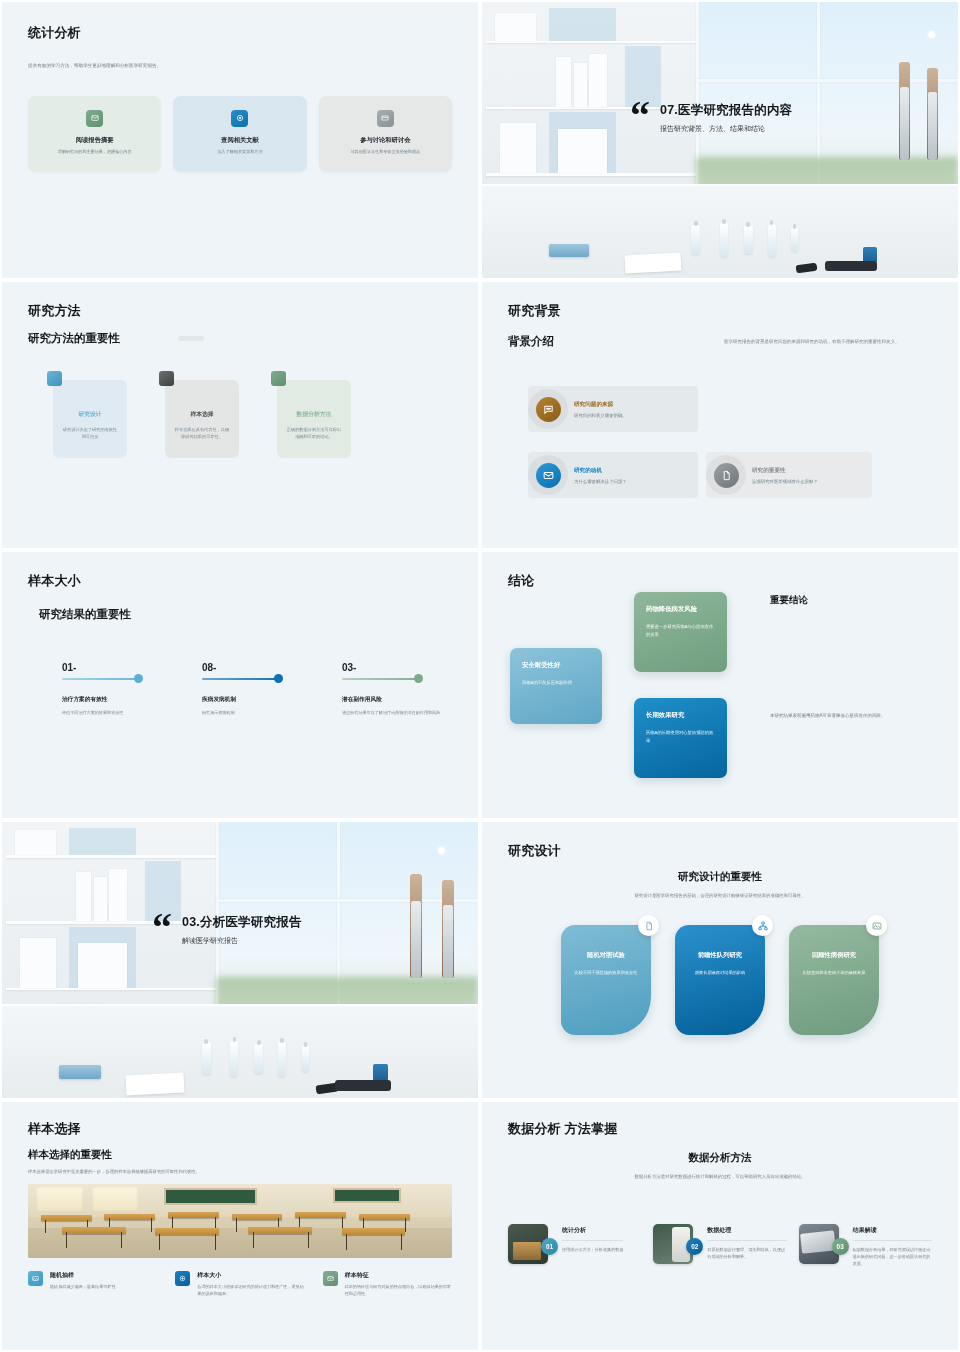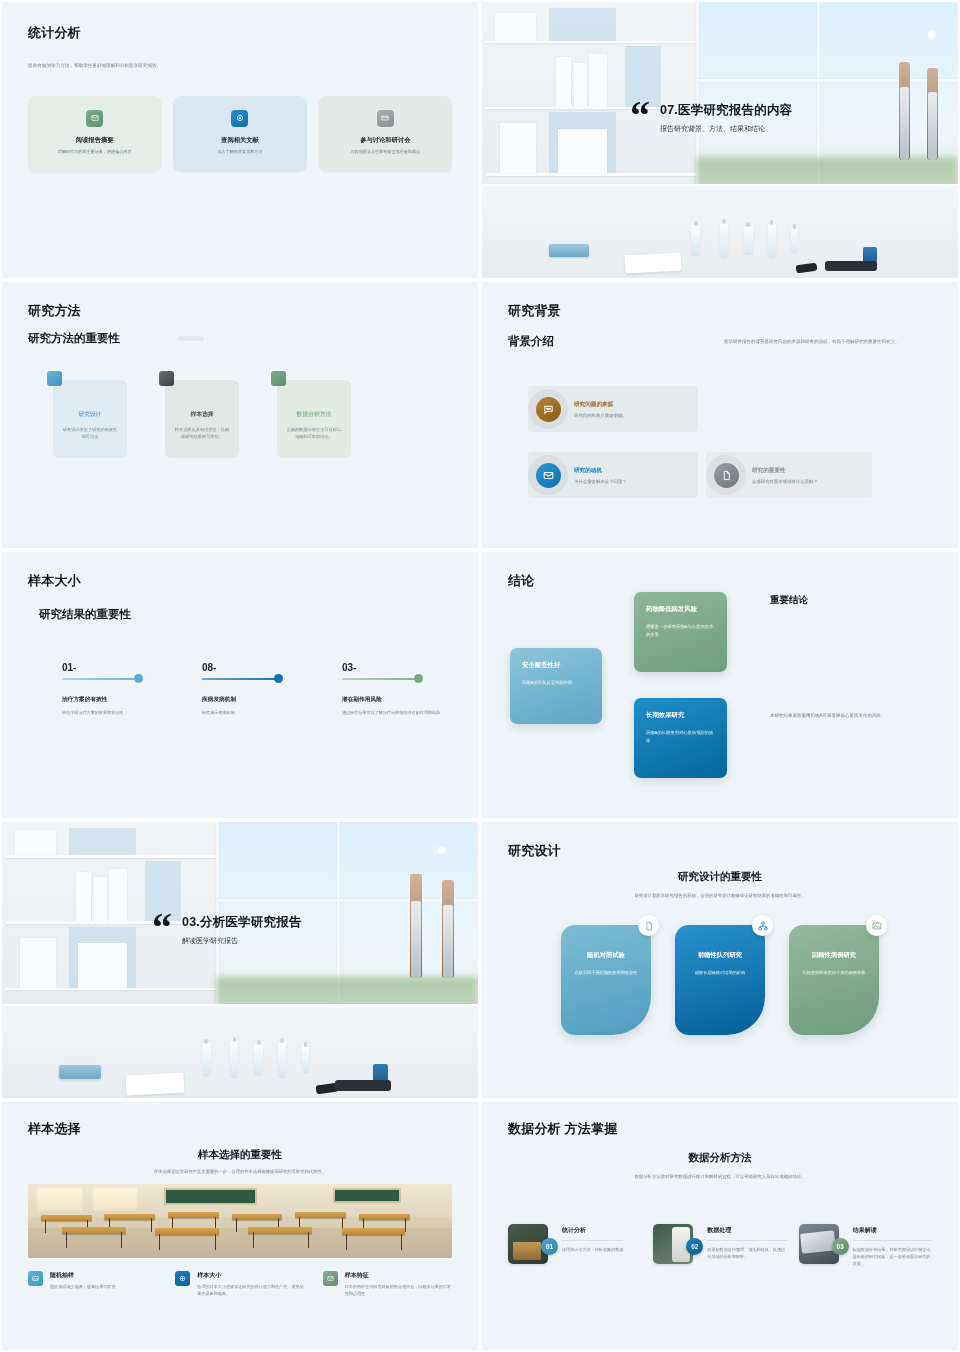--- a/index.html
+++ b/index.html
@@ -176,21 +176,21 @@
   .d-badge { position:absolute; top:-10px; right:-8px; width:21px; height:21px; border-radius:50%;
              background:#fff; display:flex; align-items:center; justify-content:center;
              box-shadow:0 2px 5px rgba(0,0,0,.12); }
   .d-badge svg { width:10px; height:10px; }
   .d-card .t { font-size:6.3px; font-weight:700; margin-bottom:9px; }
   .d-card .d { font-size:4.2px; line-height:1.7; opacity:.93; }
 
   
   .s9 { padding:18px 26px; }
   .s9 .kicker { margin-bottom:10px; }
-  .s9 .ctr { text-align:center; }
+  .s9 .ctr { text-align:left; }
   .s9 .h2c { font-size:10.5px; font-weight:700; color:#15181b; margin-bottom:7px;}
   .s9 .lead { font-size:4.3px; color:#73818a; }
   .classroom { position:relative; height:74px; margin-top:10px; border-radius:2px; overflow:hidden;
                background: linear-gradient(180deg,#e7dfc9 0%,#ddd2b6 40%,#cfc3a5 100%); }
   .cls-wall { position:absolute; left:0; top:0; width:100%; height:44%; background:linear-gradient(180deg,#efe7d3,#e0d7bd);}
   .cls-board { position:absolute; background:#2f5a3f; border:2px solid #cdbfa0; }
   .cls-win { position:absolute; background: linear-gradient(180deg,#fdf6df,#efe3c4); box-shadow:inset 0 0 3px rgba(0,0,0,.1);}
   .cls-floor { position:absolute; left:0; bottom:0; width:100%; height:40%;
                background: linear-gradient(180deg,#cfc2a4,#c2b496); }
   .desk { position:absolute; background: linear-gradient(180deg,#d6a455,#bd8838); border-radius:1px;

